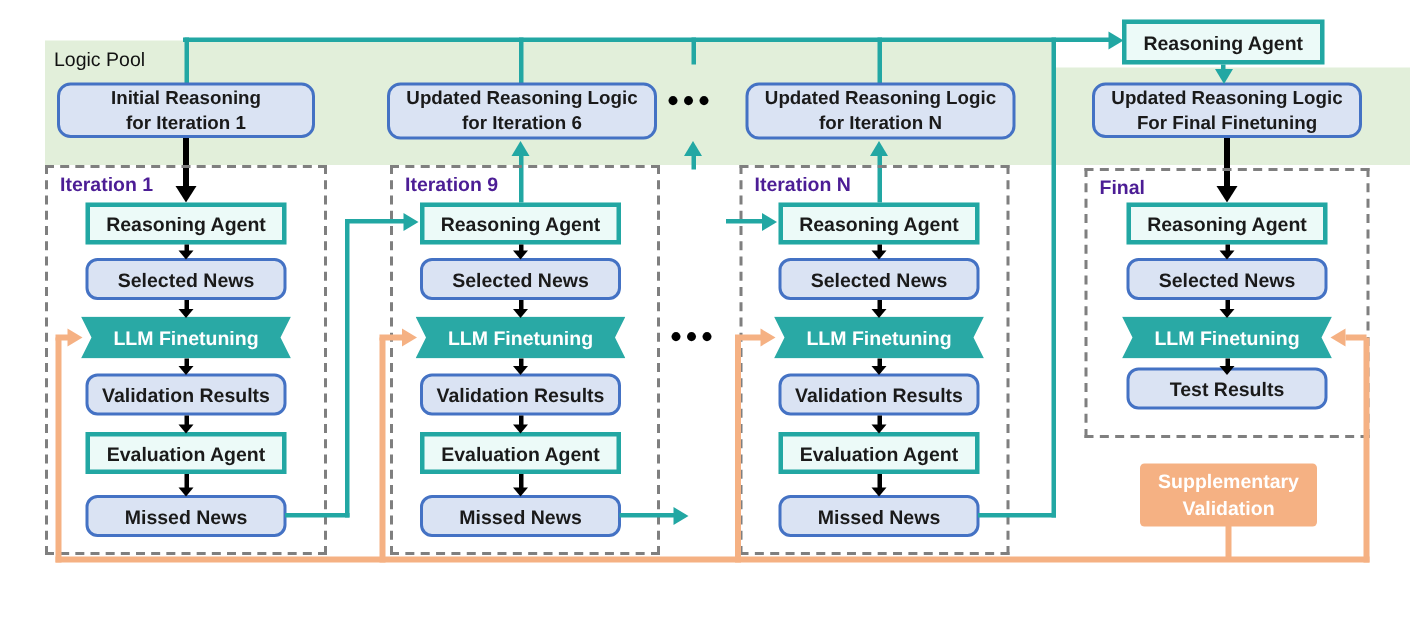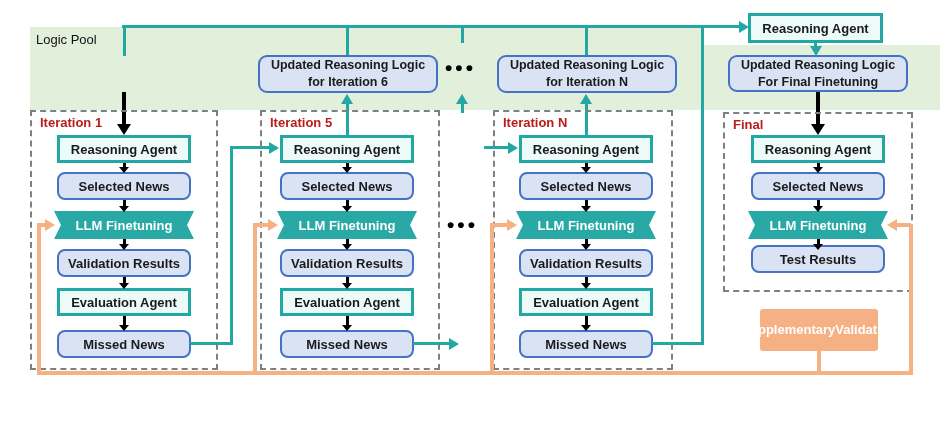--- a/index.html
+++ b/index.html
@@ -32,25 +32,25 @@
   .nbox{position:absolute; box-sizing:border-box; background:#dae3f3; border:2.5px solid #4472c4;
     border-radius:8px; display:flex; align-items:center; justify-content:center;
     font-size:13px; font-weight:600; color:#1a1a1a; width:134px; height:28px;}
   .abox{position:absolute; box-sizing:border-box; background:#ecfaf8; border:3px solid #22a7a3;
     display:flex; align-items:center; justify-content:center; font-size:13px; font-weight:600;
     color:#1a1a1a; width:134px; height:28px;}
   .llm{position:absolute; box-sizing:border-box; background:#29a9a5; width:140px; height:28px;
     display:flex; align-items:center; justify-content:center; font-size:13px; font-weight:700; color:#ffffff;
     clip-path:polygon(0 0,100% 0,95% 50%,100% 100%,0 100%,5% 50%);}
   .dash{position:absolute; box-sizing:border-box; border:2px dashed #7f7f7f; background:transparent;}
-  .dash-label{position:absolute; left:8px; top:3px; font-size:13px; font-weight:600; color:#b91c1c;}
+  .dash-label{position:absolute; left:8px; top:3px; font-size:13px; font-weight:600; color:#4c1d95;}
   .pool-label{position:absolute; font-size:13px; font-weight:400; color:#111;}
   .dots{position:absolute; font-size:21px; font-weight:700; color:#000; letter-spacing:3px;}
   .supp{position:absolute; box-sizing:border-box; background:#f5b183; border-radius:3px;
-    display:flex; flex-direction:row; align-items:center; justify-content:center;
+    display:flex; flex-direction:column; align-items:center; justify-content:center;
     color:#ffffff; font-size:13px; font-weight:700; line-height:1.4; text-align:center;}
   .bl{display:block;}
   .caption{position:absolute; left:0; top:392px; width:100%; text-align:center;
     font-family:"Liberation Serif", serif; font-size:16.5px; color:#111;}
 </style>
 </head>
 <body>
 
 <div id="canvas">
 
@@ -66,20 +66,24 @@
   <div class="tl" style="left:585px; top:25px; width:3px; height:31px;"></div>
   <div class="tl" style="left:701px; top:25px; width:3px; height:320px;"></div>
 
   <div class="tl" style="left:346px; top:103px; width:3px; height:34px;"></div>
   <div class="tri tri-u-t" style="left:341px; top:94px;"></div>
   <div class="tl" style="left:585px; top:103px; width:3px; height:34px;"></div>
   <div class="tri tri-u-t" style="left:580px; top:94px;"></div>
   <div class="tl" style="left:461px; top:103px; width:3px; height:10px;"></div>
   <div class="tri tri-u-t" style="left:456px; top:94px;"></div>
 
+  <div class="lbox" style="left:38px; top:55px; width:172px; height:37px;">
+    <span class="bl">Initial Reasoning</span>
+    <span class="bl">for Iteration 1</span>
+  </div>
   <div class="lbox" style="left:258px; top:55px; width:180px; height:38px;">
     <span class="bl">Updated Reasoning Logic</span>
     <span class="bl">for Iteration 6</span>
   </div>
   <div class="lbox" style="left:497px; top:55px; width:180px; height:38px;">
     <span class="bl">Updated Reasoning Logic</span>
     <span class="bl">for Iteration N</span>
   </div>
   <div class="lbox" style="left:728px; top:55px; width:180px; height:37px;">
     <span class="bl">Updated Reasoning Logic</span>
@@ -95,21 +99,21 @@
 
   <div class="blk-line" style="left:122px; top:92px; width:4px; height:33px;"></div>
   <div class="tri tri-d-b" style="left:117px; top:124px;"></div>
   <div class="blk-line" style="left:816px; top:92px; width:4px; height:33px;"></div>
   <div class="tri tri-d-b" style="left:811px; top:124px;"></div>
 
   <div class="dash" style="left:30px; top:110px; width:188px; height:260px;">
     <span class="dash-label">Iteration 1</span>
   </div>
   <div class="dash" style="left:260px; top:110px; width:180px; height:260px;">
-    <span class="dash-label">Iteration 5</span>
+    <span class="dash-label">Iteration 9</span>
   </div>
   <div class="dash" style="left:493px; top:110px; width:180px; height:260px;">
     <span class="dash-label">Iteration N</span>
   </div>
   <div class="dash" style="left:723px; top:112px; width:190px; height:180px;">
     <span class="dash-label">Final</span>
   </div>
 
   <div class="abox" style="left:57px; top:135px;">Reasoning Agent</div>
   <div class="nbox" style="left:57px; top:172px;">Selected News</div>

